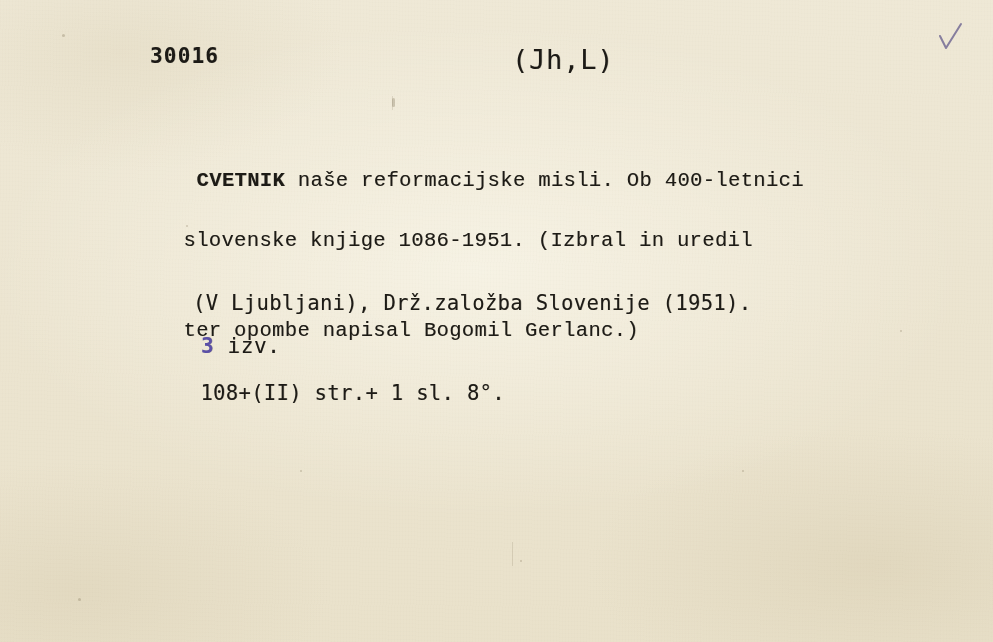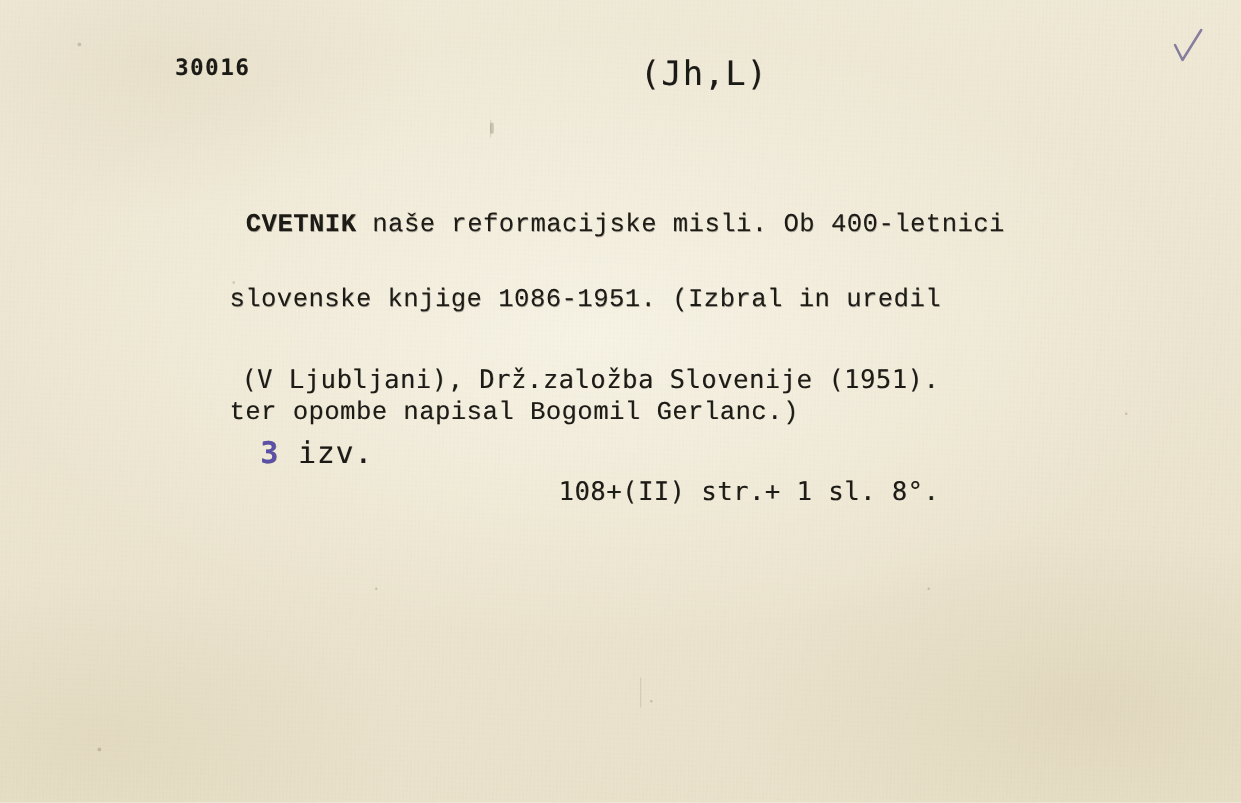--- a/index.html
+++ b/index.html
@@ -47,23 +47,23 @@
   .typed {
     position: absolute;
     color: #1c1a16;
     font-family: "DejaVu Sans Mono", monospace;
     white-space: pre;
     letter-spacing: 0.5px;
     text-shadow: 0.4px 0.3px 0 rgba(40,36,28,0.38);
   }
 
   .header-no {
-    left: 140px;
+    left: 150px;
     top: 44px;
-    font-size: 18px;
+    font-size: 21px;
     font-weight: 700;
     letter-spacing: 1.2px;
   }
   .header-code {
     left: 512px;
     top: 44px;
     font-size: 27px;
     letter-spacing: 0.8px;
   }
 
@@ -85,28 +85,27 @@
   .imprint-block {
     position: absolute;
     left: 193px;
     top: 228px;
     font-size: 20.5px;
     line-height: 30px;
     color: #1d1b16;
     white-space: pre;
     letter-spacing: 0.35px;
     text-shadow: 0.4px 0.3px 0 rgba(40,36,28,0.4);
-    text-align: right;
   }
 
   .copies {
     position: absolute;
     left: 148px;
-    top: 320px;
-    font-size: 24px;
+    top: 310px;
+    font-size: 21px;
     letter-spacing: 0.6px;
   }
   .copies .count {
     color: #5b4fa8;
     font-weight: 700;
   }
 
   
   .checkmark {
     position: absolute;

